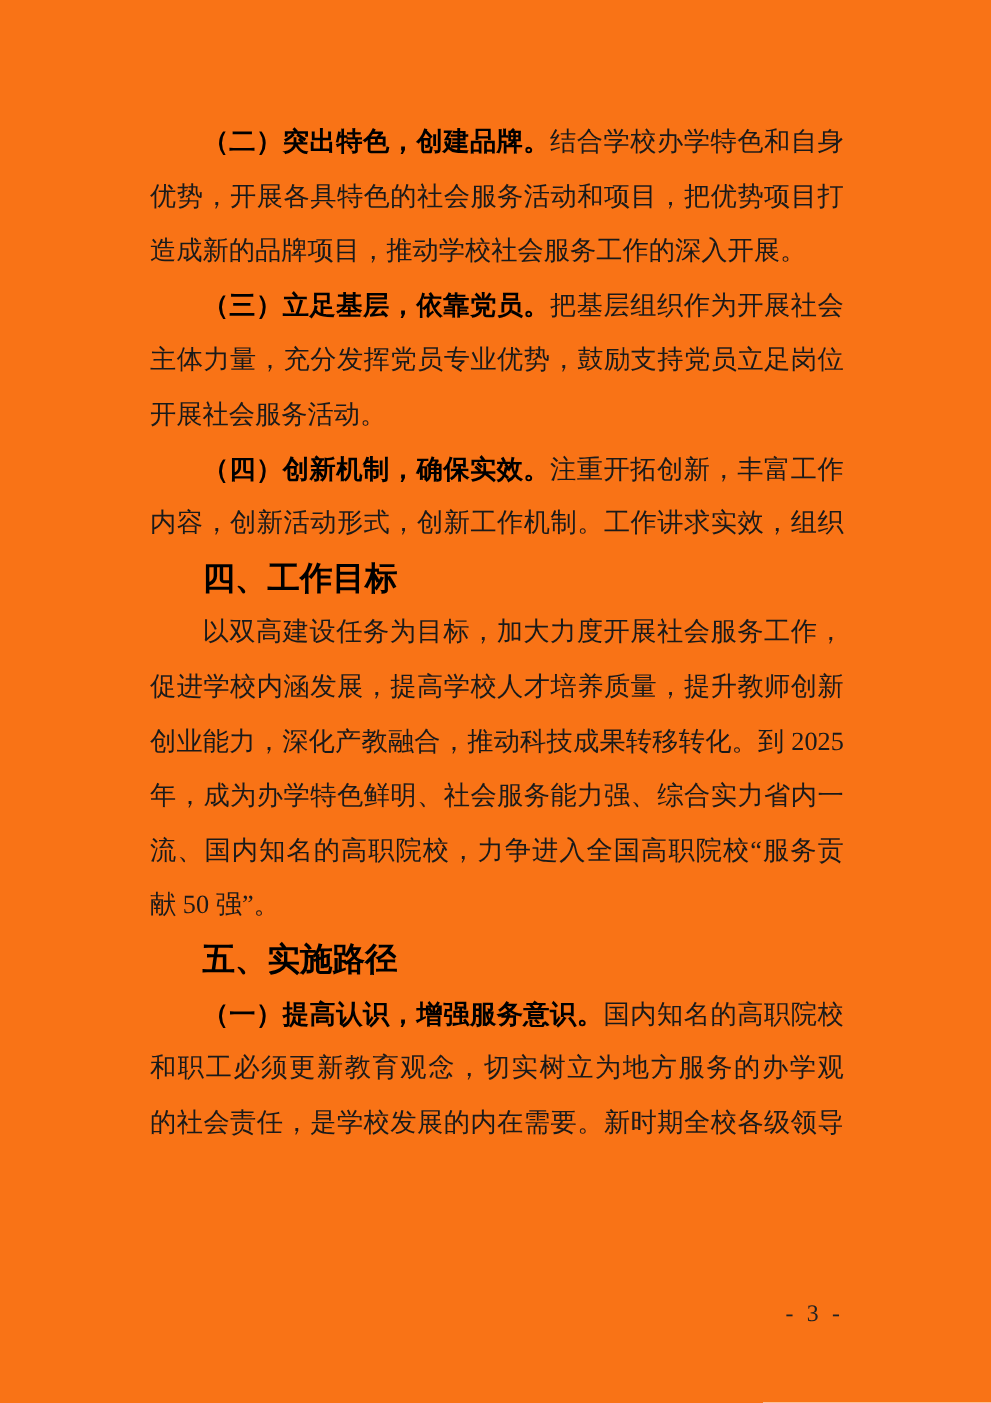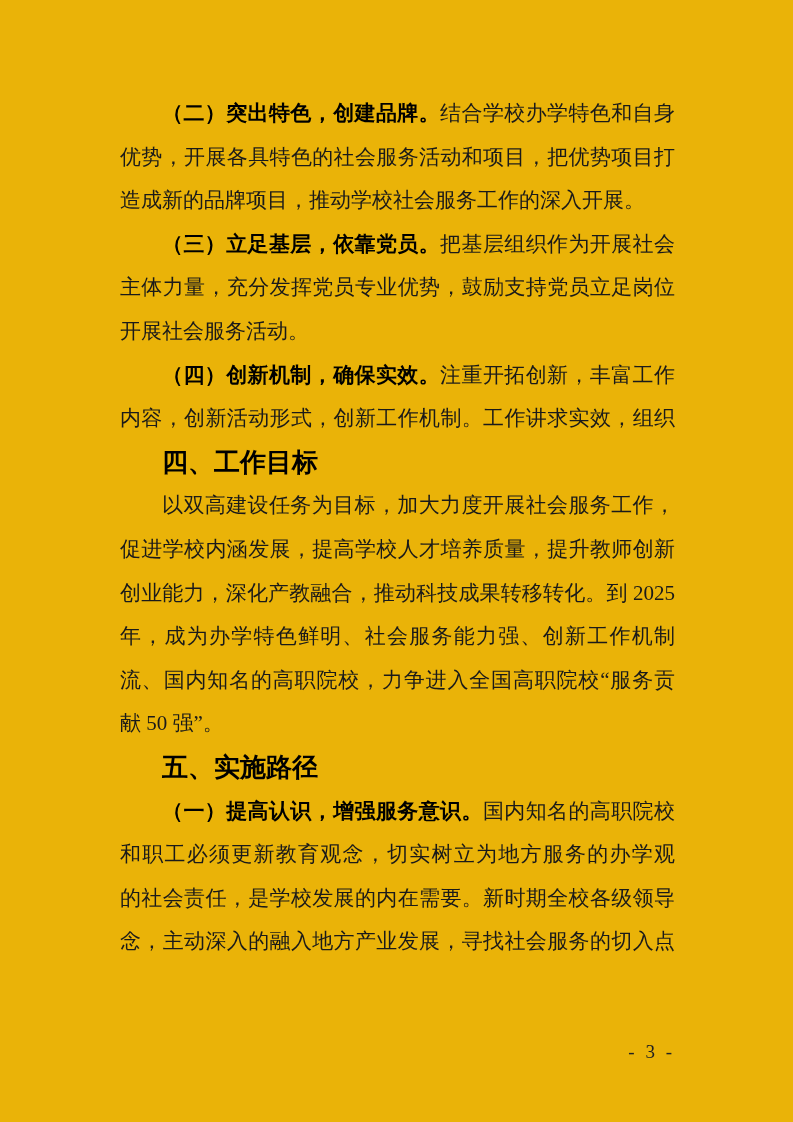--- a/index.html
+++ b/index.html
@@ -4,21 +4,21 @@
 <style>
   html, body {
     margin: 0;
     padding: 0;
     background: #ffffff;
   }
   .page {
     position: relative;
     width: 793px;
     height: 1122px;
-    background: #eab308;
+    background: #f97316;
     overflow: hidden;
     font-family: "Liberation Serif", "DejaVu Serif", serif;
     color: #1a1a1a;
   }
   .content {
     position: absolute;
     left: 120px;
     top: 92px;
     width: 555px;
   }
@@ -81,30 +81,29 @@
       <div class="line first"><span class="lead">（四）创新机制，确保实效。</span><span>注重开拓创新，丰富工作</span></div>
       <div class="line">内容，创新活动形式，创新工作机制。工作讲求实效，组织</div>
     </div>
 
     <div class="line heading">四、工作目标</div>
 
     <div class="para">
       <div class="line first">以双高建设任务为目标，加大力度开展社会服务工作，</div>
       <div class="line">促进学校内涵发展，提高学校人才培养质量，提升教师创新</div>
       <div class="line">创业能力，深化产教融合，推动科技成果转移转化。到 2025</div>
-      <div class="line">年，成为办学特色鲜明、社会服务能力强、创新工作机制</div>
+      <div class="line">年，成为办学特色鲜明、社会服务能力强、综合实力省内一</div>
       <div class="line">流、国内知名的高职院校，力争进入全国高职院校“服务贡</div>
       <div class="line lastline">献 50 强”。</div>
     </div>
 
     <div class="line heading">五、实施路径</div>
 
     <div class="para">
       <div class="line first"><span class="lead">（一）提高认识，增强服务意识。</span><span>国内知名的高职院校</span></div>
       <div class="line">和职工必须更新教育观念，切实树立为地方服务的办学观</div>
       <div class="line">的社会责任，是学校发展的内在需要。新时期全校各级领导</div>
-      <div class="line">念，主动深入的融入地方产业发展，寻找社会服务的切入点</div>
     </div>
 
   </div>
 
   <div class="footer">- 3 -</div>
 </div>
 
 </body></html>

